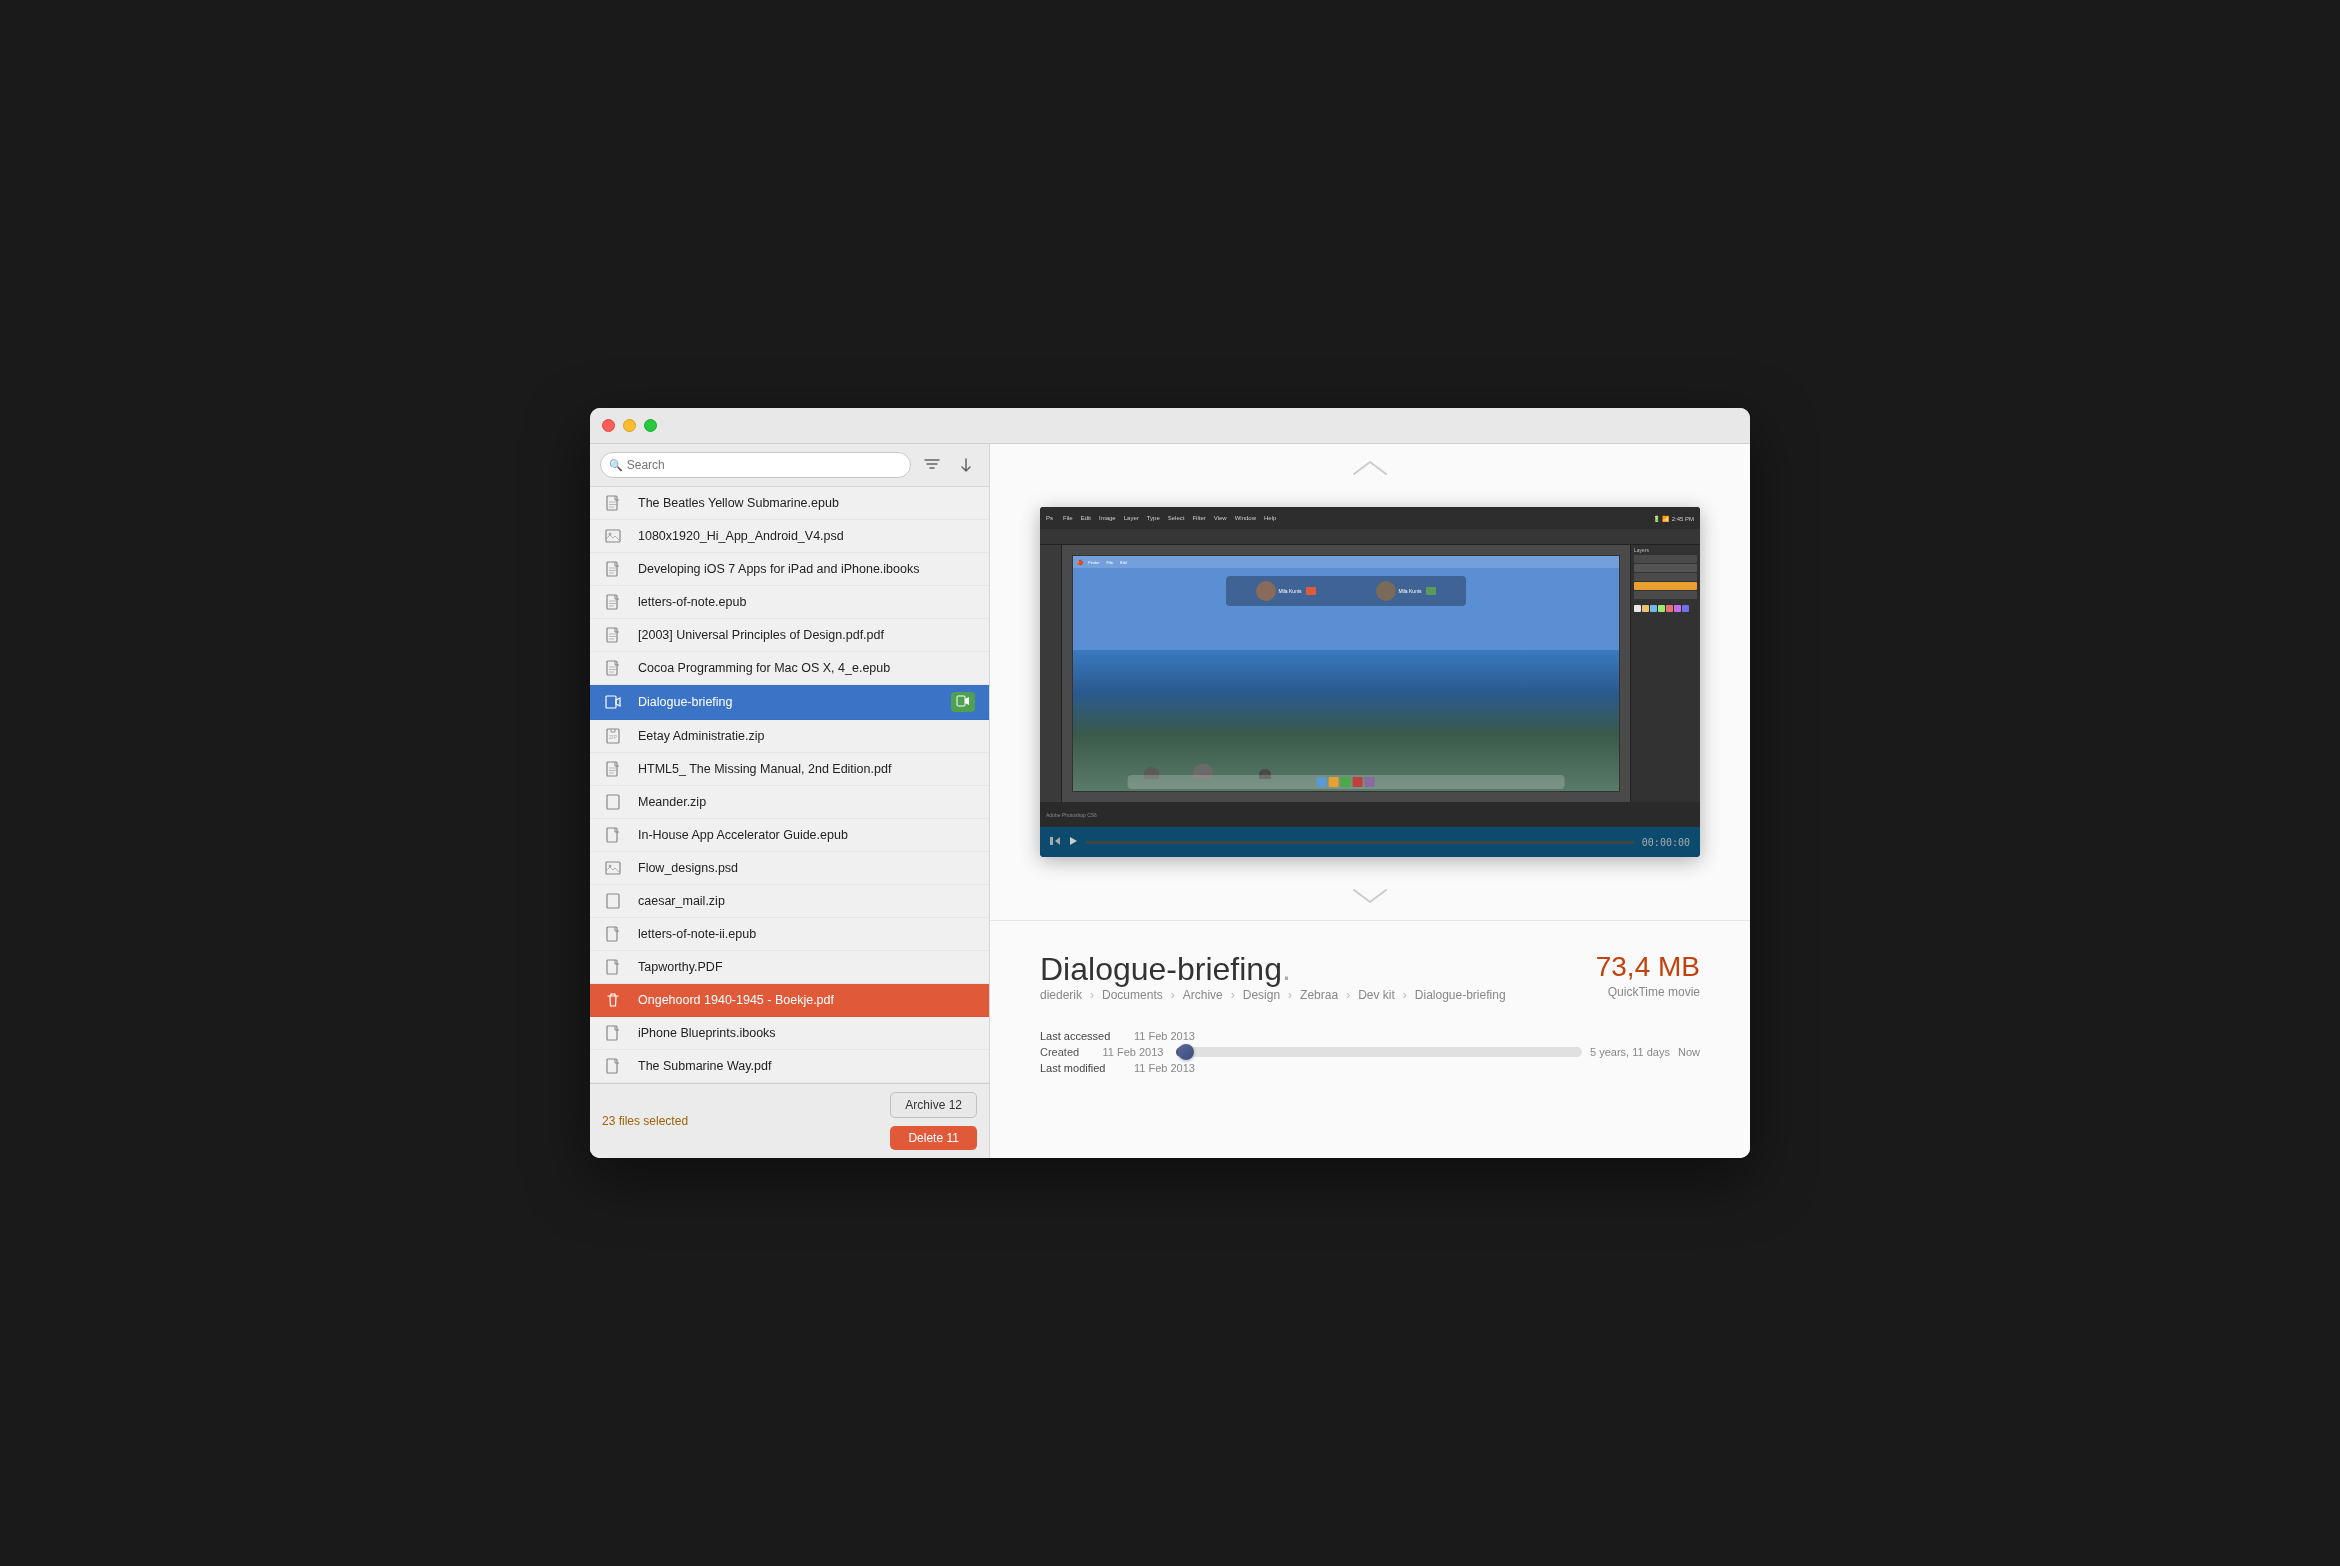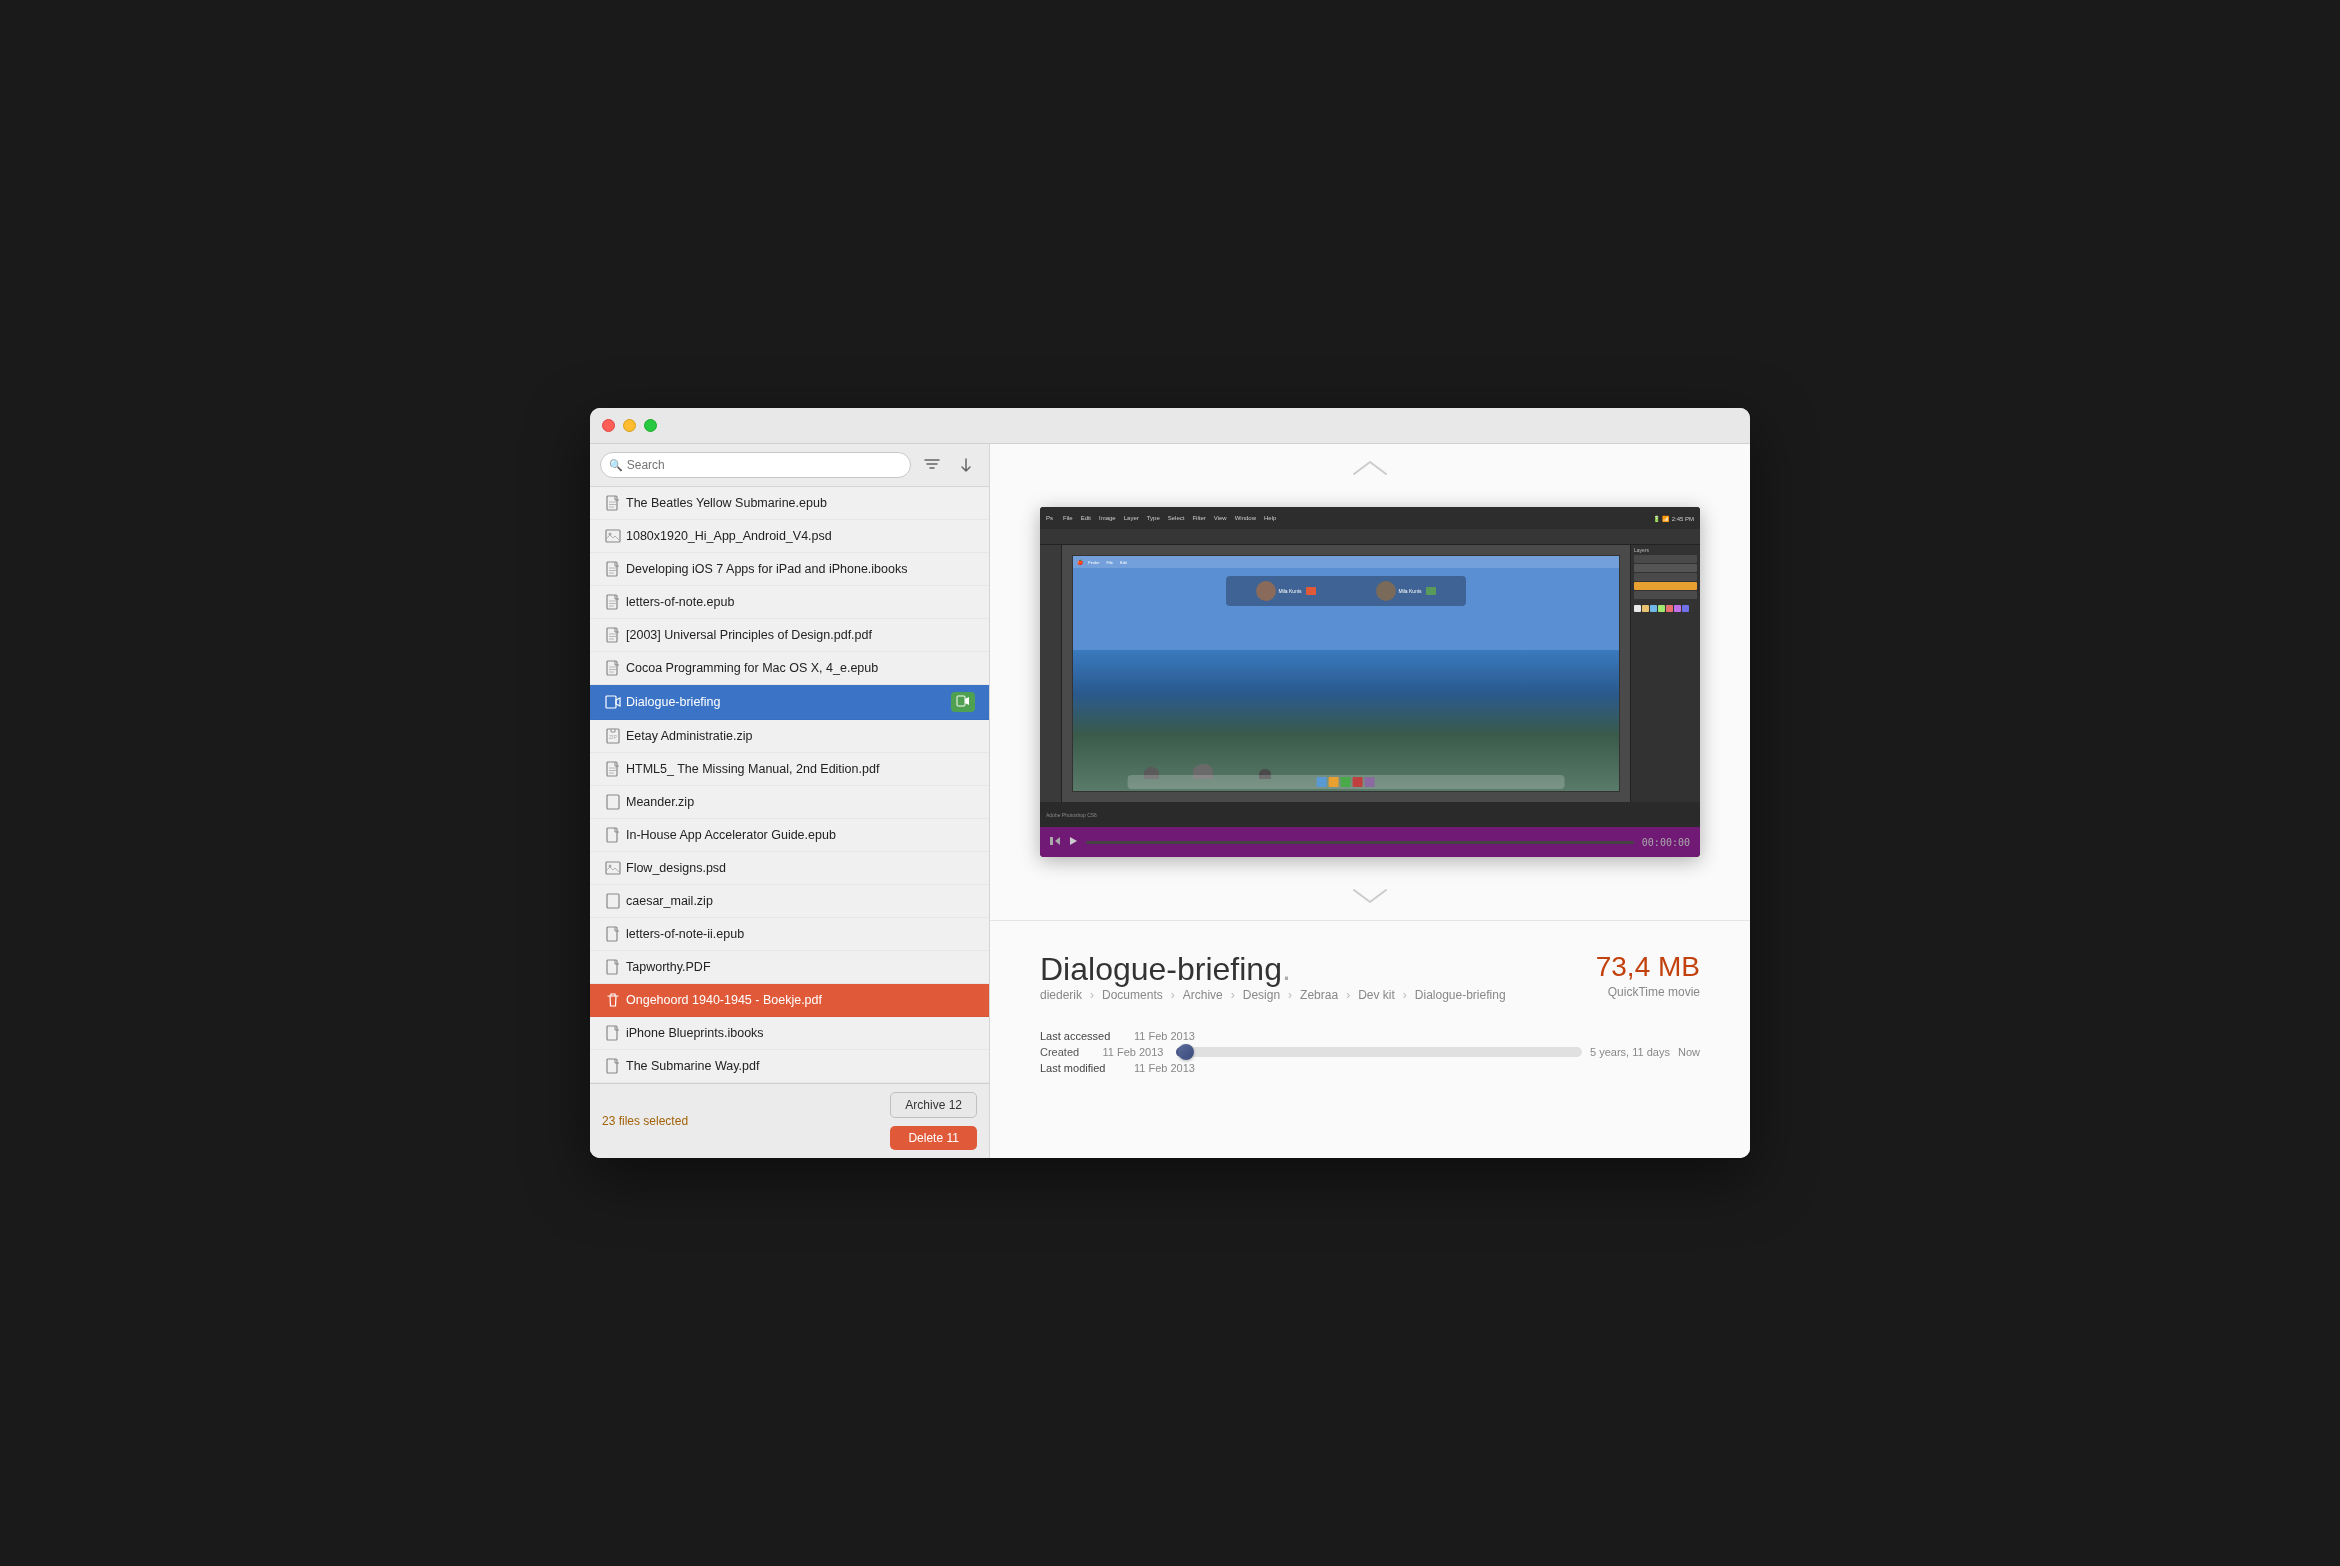--- a/index.html
+++ b/index.html
@@ -92,21 +92,21 @@
       font-size: 14px;
     }
     .file-list {
       flex: 1;
       overflow-y: auto;
     }
     .file-item {
       display: flex;
       align-items: center;
       padding: 7px 14px;
-      gap: 4px;
+      gap: 16px;
       cursor: pointer;
       border-bottom: 1px solid rgba(0,0,0,0.04);
       font-size: 12.5px;
       color: #222;
     }
     .file-item.selected {
       background: #3b74c7;
       color: white;
     }
     .file-item.delete-marked {
@@ -202,21 +202,21 @@
     }
     .ps-window {
       position: absolute;
       top: 0; left: 0; right: 0; bottom: 0;
       background: #3c3c3c;
       display: flex;
       flex-direction: row;
     }
     .video-controls {
       height: 30px;
-      background: #701a75;
+      background: #0c4a6e;
       display: flex;
       align-items: center;
       padding: 0 10px;
       gap: 8px;
     }
     .ctrl-btn { color: #ccc; font-size: 12px; cursor: pointer; background: none; border: none; }
     .progress-bar {
       flex: 1;
       height: 3px;
       background: #444;

